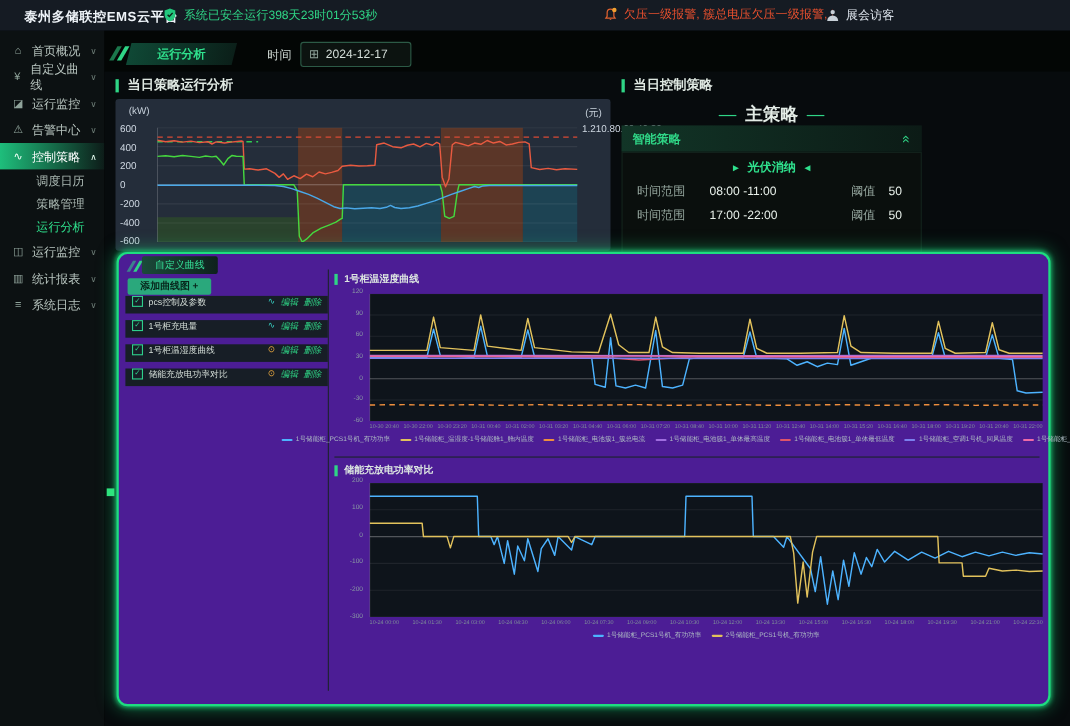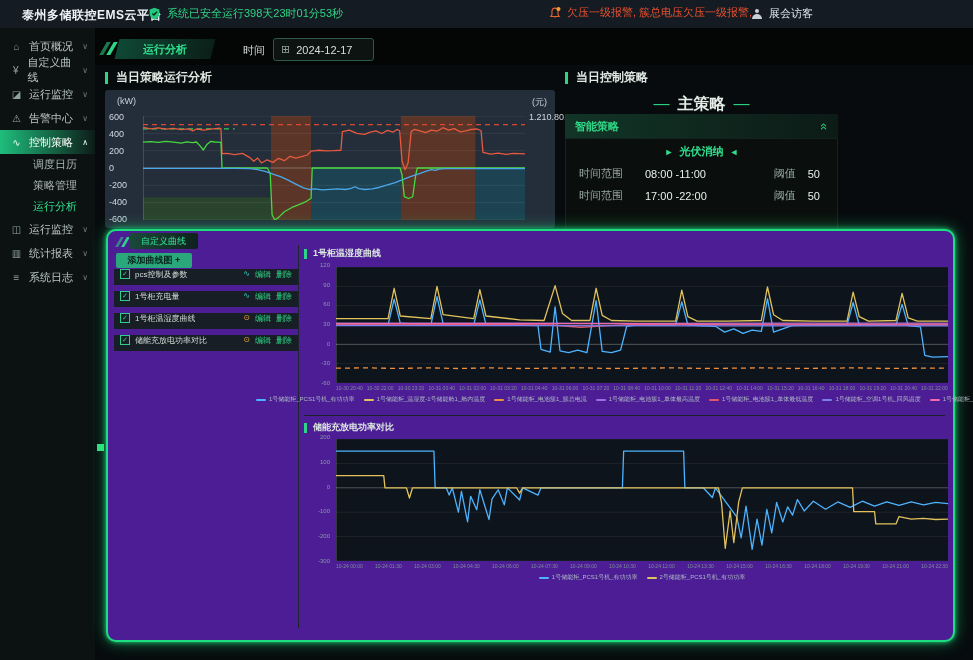--- a/index.html
+++ b/index.html
@@ -74,21 +74,21 @@
       background:linear-gradient(90deg,#1b4a3a,#0e211c);color:#35e49a;font-size:9px;border-radius:2px;}
   .add-btn{position:absolute;left:8px;top:22px;width:76px;height:15px;background:#2aa87c;color:#07251b;
       font-size:9px;font-weight:bold;display:flex;align-items:center;justify-content:center;border-radius:2px;cursor:pointer;}
   .curve-row{position:absolute;left:6px;width:184px;height:16px;background:#171e26;display:flex;align-items:flex-start;
       padding:0 6px;gap:5px;font-size:8px;box-sizing:border-box;cursor:pointer;}
   .curve-row .cbx{width:8px;height:8px;border:1px solid #2ecf8c;color:#2ecf8c;font-size:7px;line-height:7px;text-align:center;flex-shrink:0;cursor:pointer;}
   .curve-row .cname{color:#d6dfd9;white-space:nowrap;overflow:hidden;}
   .curve-row .cicon{margin-left:auto;font-size:8px;}
   .curve-row .cicon.wave{color:#39d6c8;}
   .curve-row .cicon.eye{color:#e0a23e;}
-  .curve-row .clink{color:#2fd586;cursor:pointer;flex-shrink:0;}
+  .curve-row .clink{color:#2fd586;cursor:pointer;flex-shrink:0;font-style:italic;}
   .vdiv{position:absolute;left:190px;top:14px;bottom:12px;width:1px;background:#1c242c;}
   .hdiv{position:absolute;left:196px;right:8px;top:184px;height:1px;background:#1a232b;}
   .m-chart-title{position:absolute;display:flex;align-items:center;gap:6px;font-size:9px;font-weight:bold;color:#dde7e1;}
   .m-chart-title .bar{width:3px;height:10px;background:#2fd586;}
   .m-chart .ylab-left{position:absolute;display:flex;flex-direction:column;justify-content:space-between;align-items:flex-end;font-size:6px;color:#8a9aa4;}
   .m-chart .plot-wrap{position:absolute;}
   .m-chart .xlabels{position:absolute;display:flex;justify-content:space-between;font-size:5px;color:#7e8f98;white-space:nowrap;}
   .m-chart .legend{position:absolute;display:flex;justify-content:center;gap:9px;font-size:6px;color:#aebcc4;flex-wrap:nowrap;}
   .lg-item{display:flex;align-items:center;gap:3px;white-space:nowrap;cursor:pointer;}
   .lg-item .sw{display:inline-block;width:10px;height:2px;border-radius:1px;}

